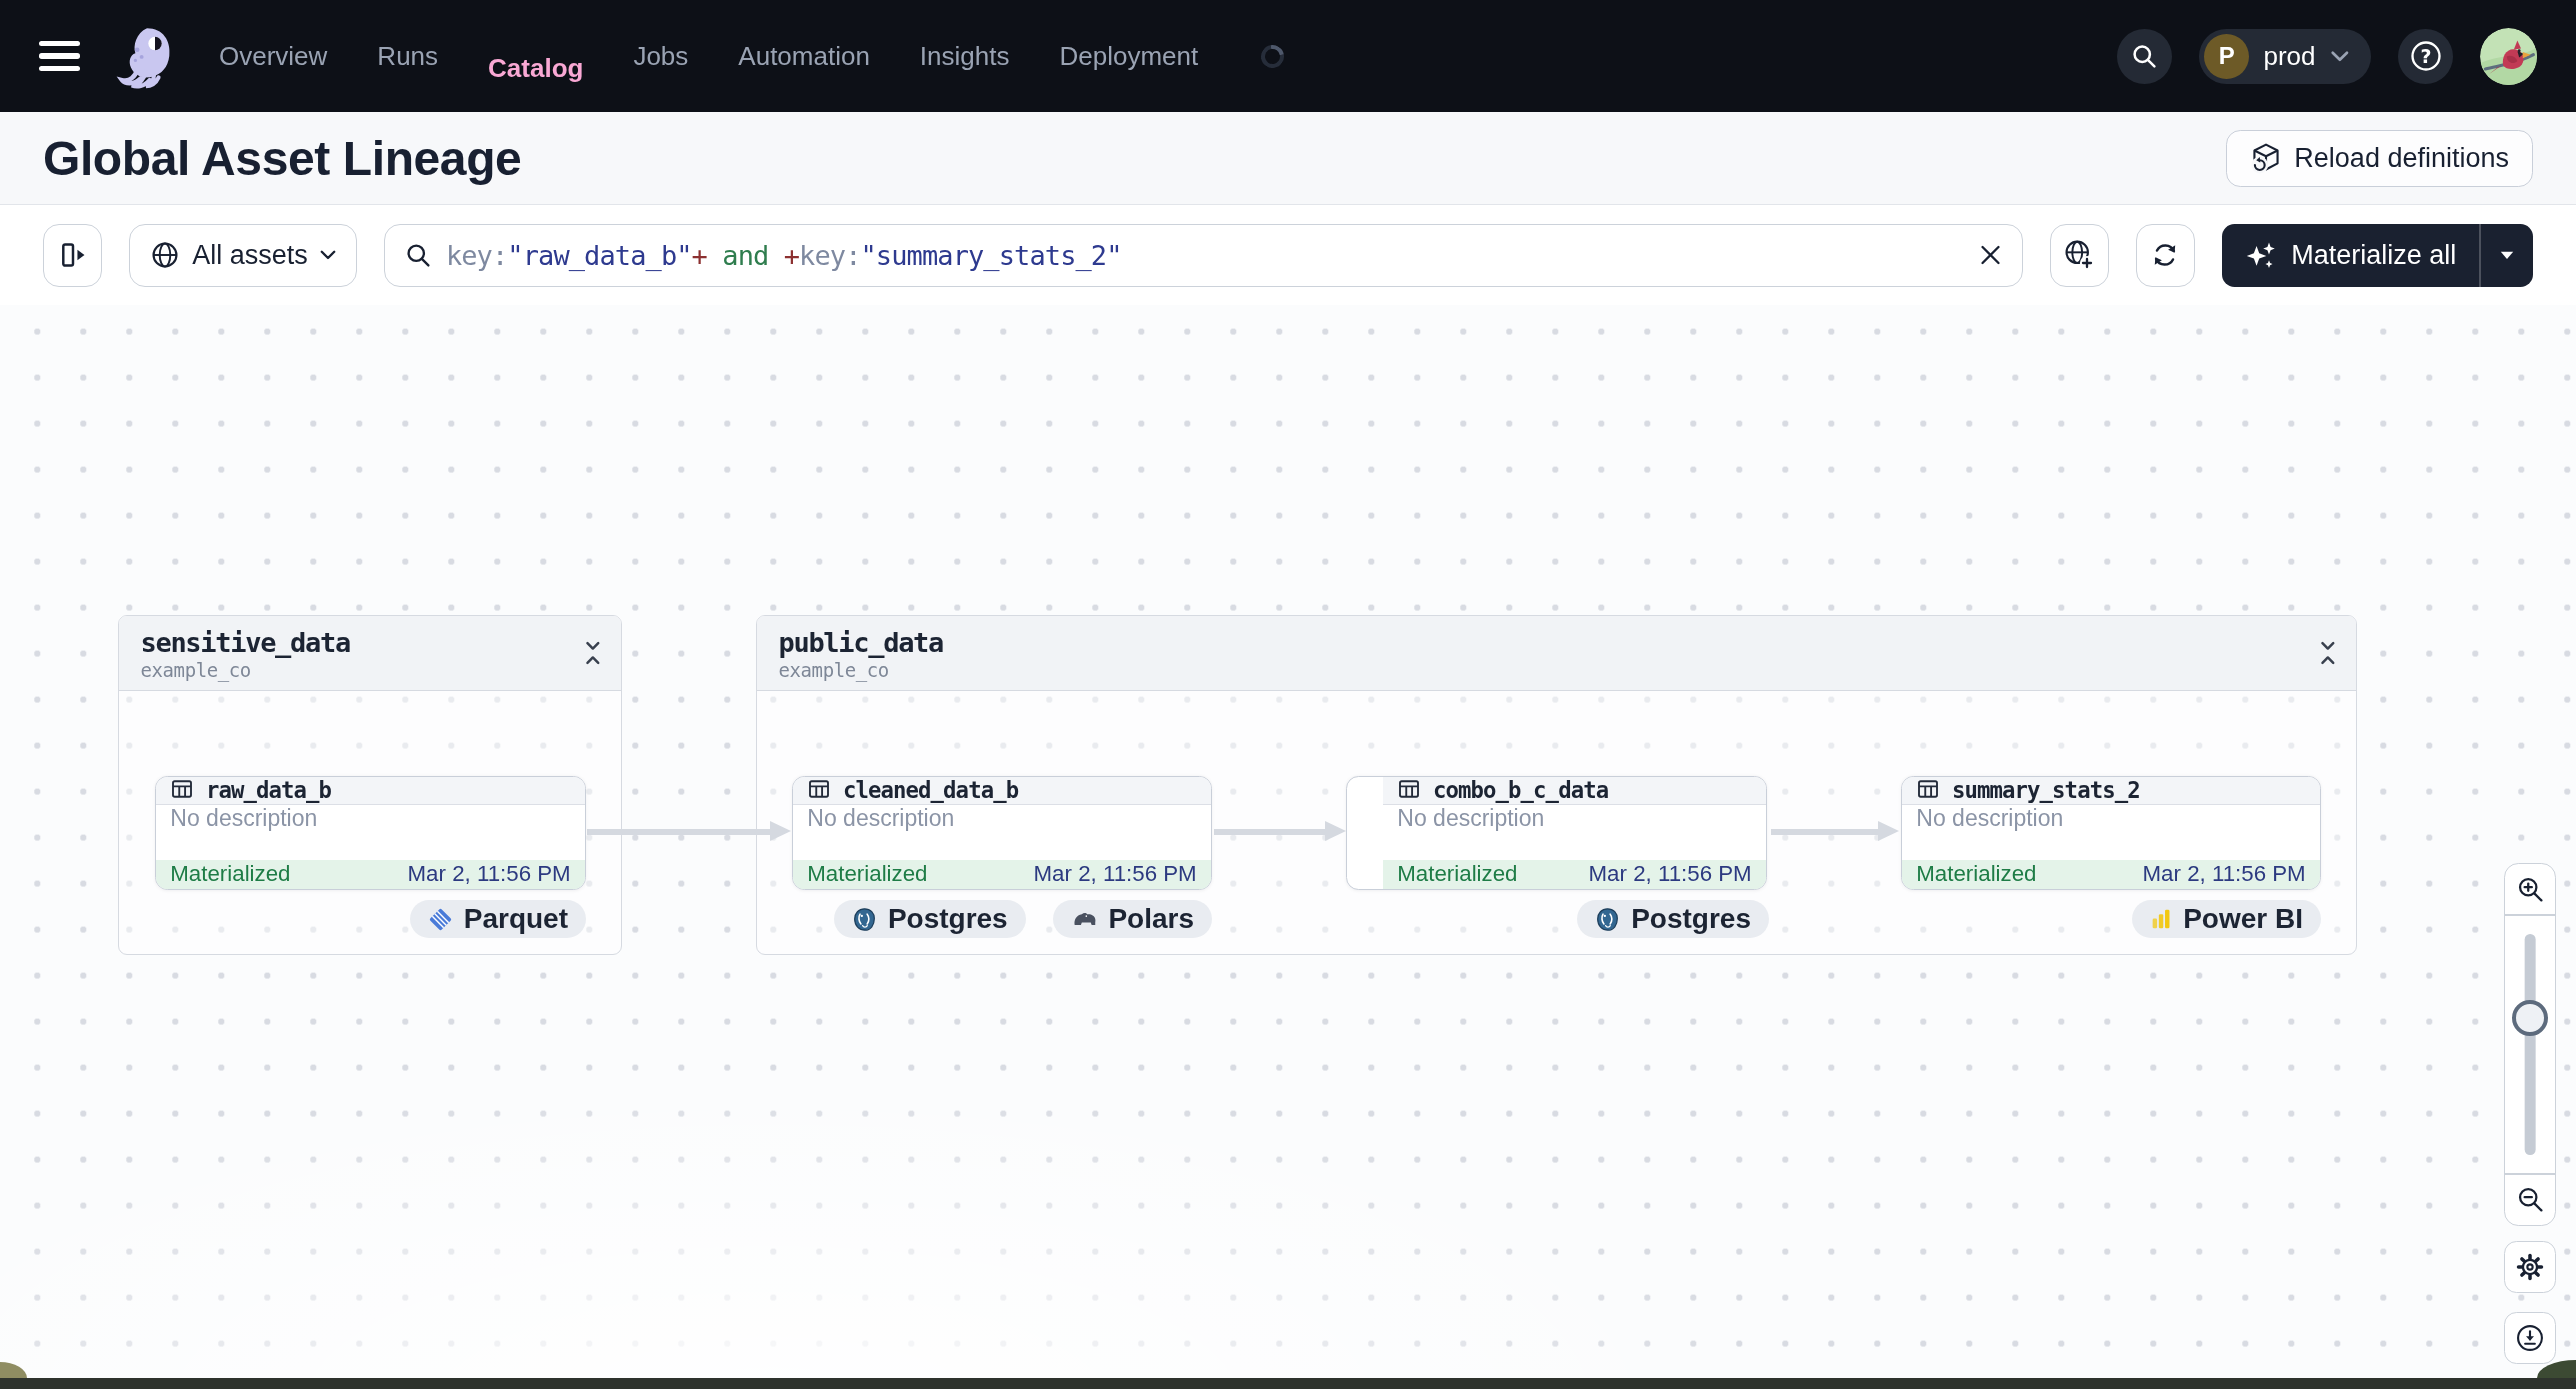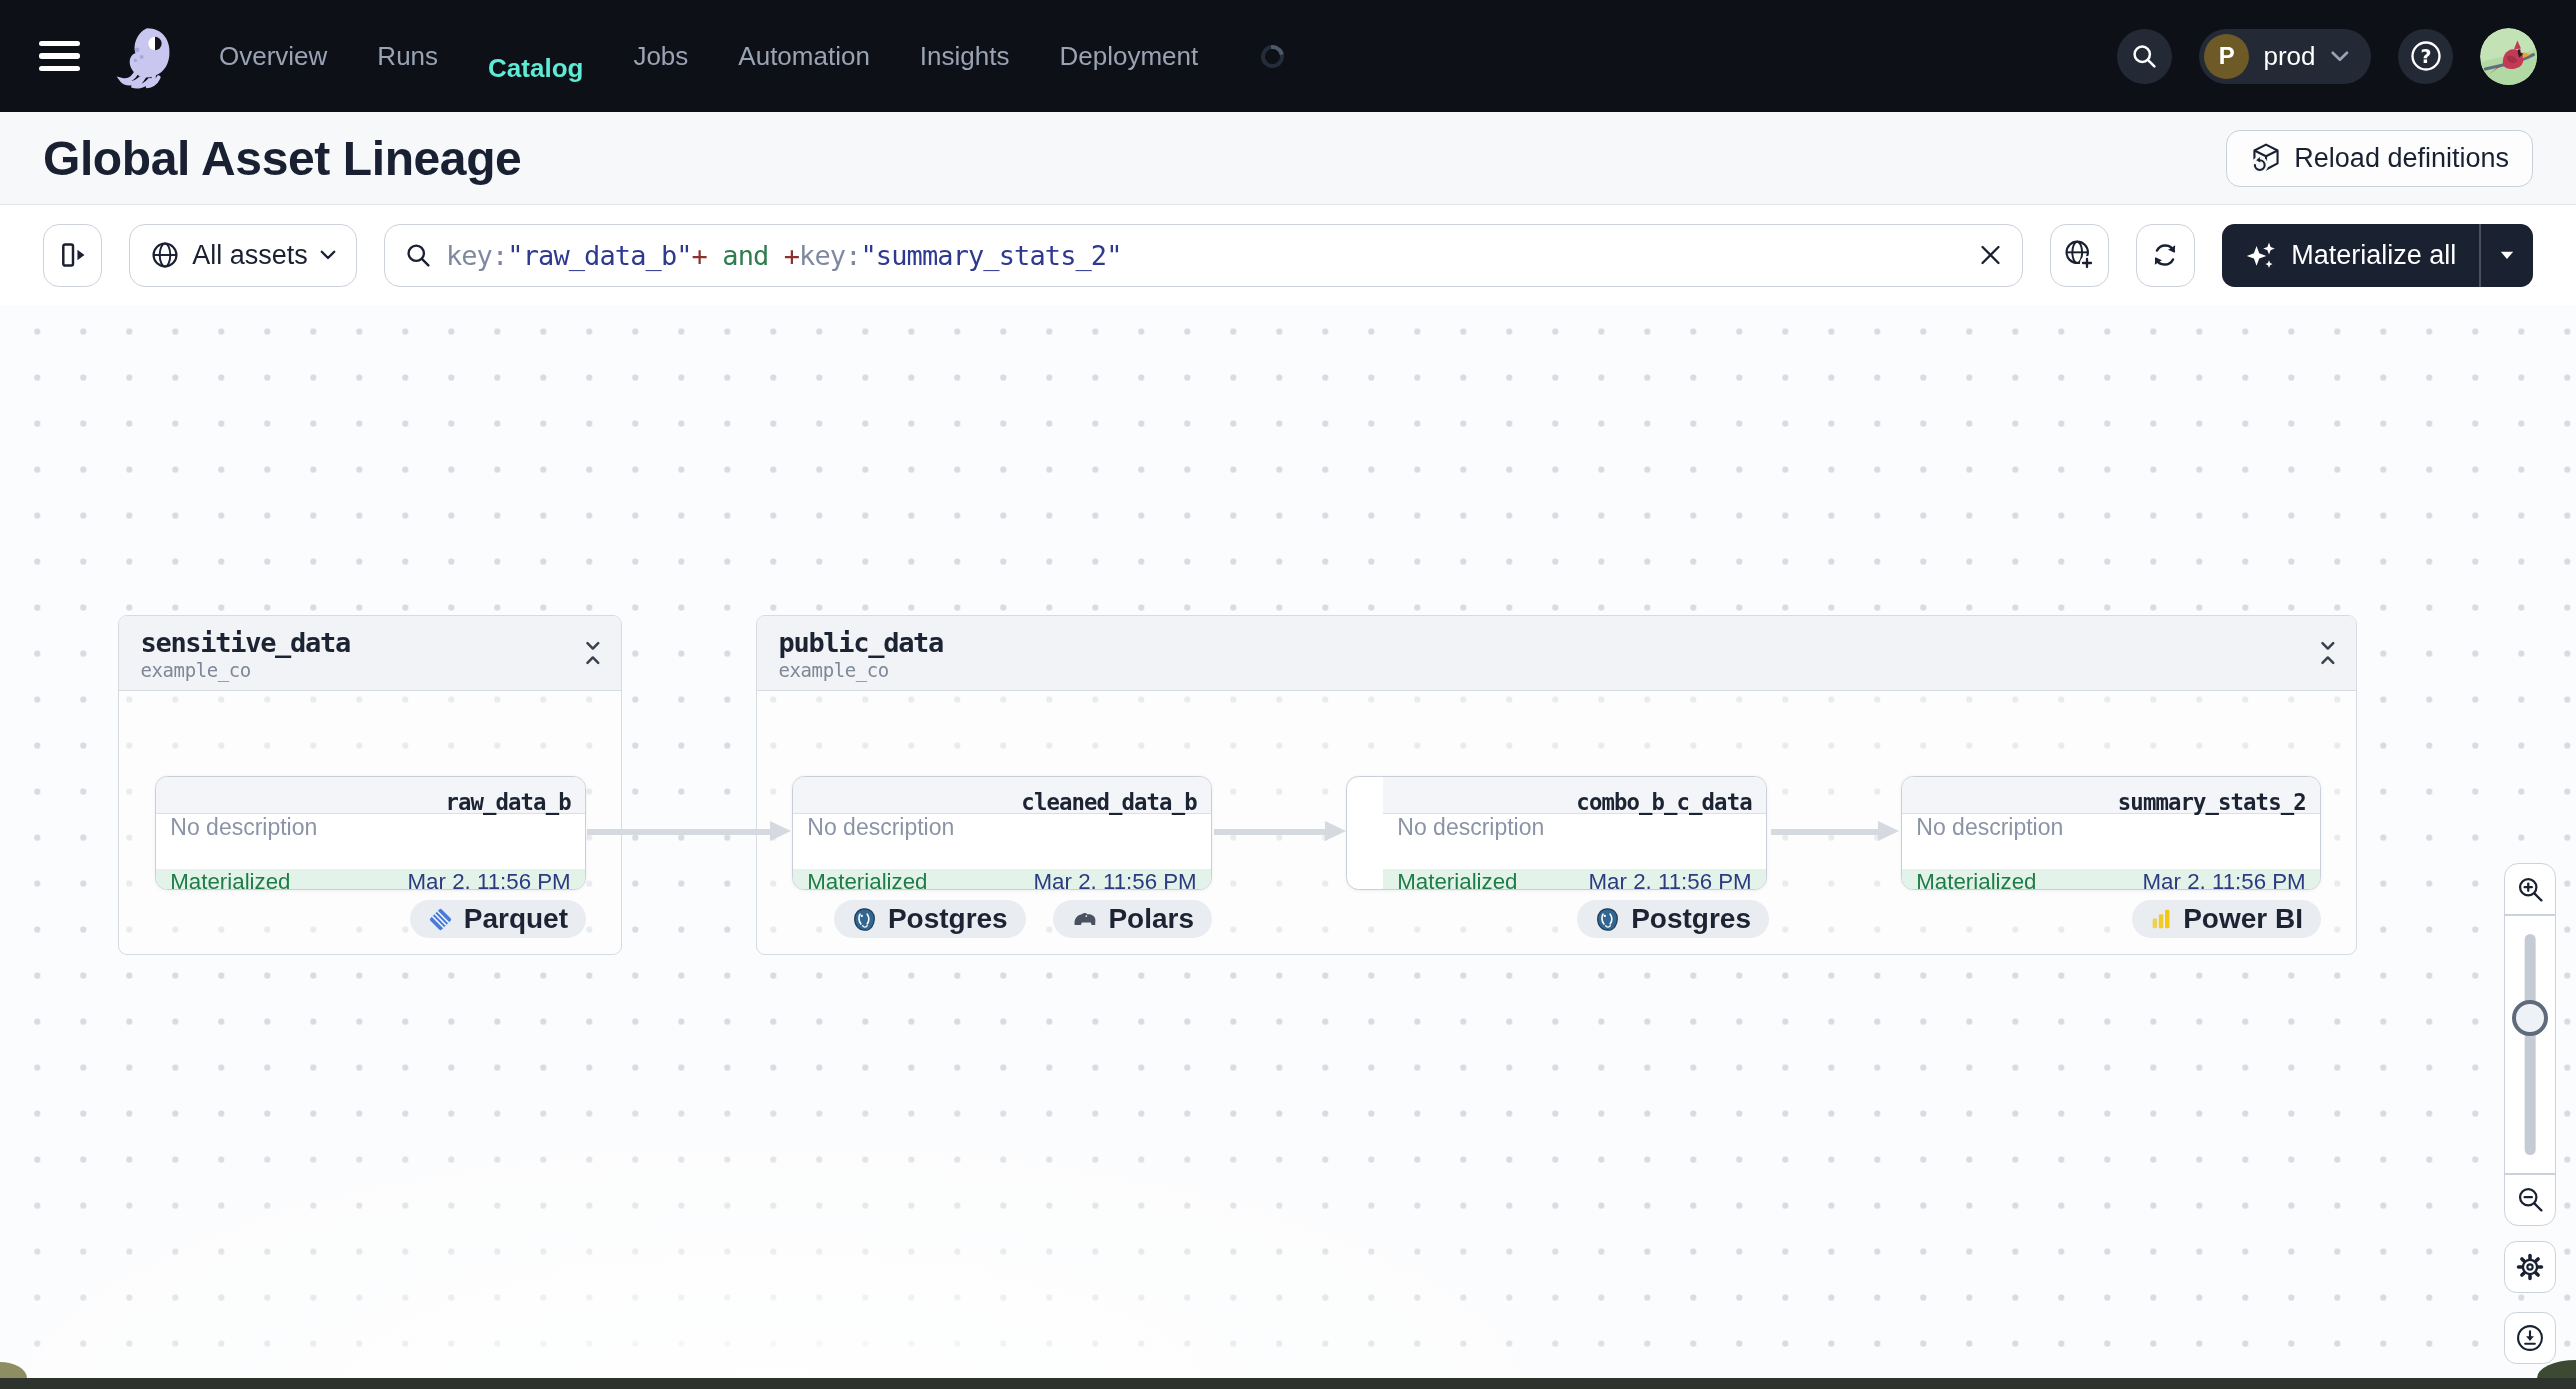--- a/index.html
+++ b/index.html
@@ -6,21 +6,21 @@
   html,body { width:2576px; height:1389px; overflow:hidden; background:#fbfcfd;
               font-family:"Liberation Sans", sans-serif; }
 
   
   .topnav { height:112px; background:#0d1017; display:flex; align-items:center; padding:0 39px; }
   .hamburger { width:41px; display:flex; flex-direction:column; gap:7.2px; cursor:pointer; margin-right:34px; }
   .hamburger div { height:5.4px; background:#fff; border-radius:2.7px; }
   .logo { width:66px; height:66px; margin-right:39px; }
   .navlinks { display:flex; align-items:center; gap:50px; }
   .navlink { font-size:26px; color:#9aa3b3; cursor:pointer; }
-  .navlink.active { color:#5eead4; font-weight:700;margin-top:25px; }
+  .navlink.active { color:#f9a8d4; font-weight:700;margin-top:25px; }
   .nav-spinner { width:23px; height:23px; border:4.5px solid #262d3a; border-top-color:#4e586b;
                  border-radius:50%; transform:rotate(35deg); margin-left:12.5px; }
   .nav-right { margin-left:auto; display:flex; align-items:center; gap:27px; }
   .circle-btn { width:55px; height:55px; border-radius:50%; background:#242a35; display:flex;
                 align-items:center; justify-content:center; cursor:pointer; }
   .ws-pill { height:55px; background:#242a35; border-radius:893px; display:flex; align-items:center;
              gap:14.3px; padding:0 21.5px 0 5.4px; cursor:pointer; }
   .ws-avatar { width:45px; height:45px; border-radius:50%; background:#6d5a27; color:#fff;
                font-size:24px; font-weight:700; display:flex; align-items:center; justify-content:center; }
   .ws-name { color:#fff; font-size:26px; }
@@ -64,21 +64,21 @@
   .group-name { font-family:"DejaVu Sans Mono", monospace; font-weight:700; font-size:27px;
                 color:#1c2433; letter-spacing:-1.3px; }
   .group-repo { font-family:"DejaVu Sans Mono", monospace; font-size:19px; color:#7e8797;
                 letter-spacing:-0.4px; margin-top:1.8px; }
   .collapse-btn { position:absolute; right:18px; top:50%; transform:translateY(-50%); cursor:pointer; display:flex; }
 
   .node { position:absolute; top:471px; height:114px; background:#fff; border:1.8px solid #c9cfd9;
           border-radius:12.5px; box-shadow:0 0.9px 3.6px rgba(16,22,36,.06); display:flex;
           flex-direction:column; overflow:hidden; cursor:pointer; }
   .node-header { height:37px; background:#f3f5f8; border-bottom:0.9px solid #dcdfe6;
-                 display:flex; align-items:flex-end; gap:11.6px; padding:0 14.3px;flex-direction:column; }
+                 display:flex; align-items:flex-start; gap:11.6px; padding:0 14.3px; }
   .node-name { font-family:"DejaVu Sans Mono", monospace; font-weight:700; font-size:22.3px;
                color:#1c2433; letter-spacing:-0.9px; }
   .node-desc { flex:1; display:flex; align-items:center; padding:0 14.3px; font-size:23px; color:#8b94a6; }
   .node-status { height:39px; background:#e4f3e9; display:flex; justify-content:space-between;
                  align-items:center; padding:0 14.3px;margin-top:28px; }
   .status-label { font-size:22.3px; color:#1e7c46; }
   .status-time { font-size:22.3px; color:#2c3a80; }
 
   .badges { position:absolute; top:595px; display:flex; gap:27px; justify-content:flex-end; align-items:center; }
   .badge { height:38px; background:#e9ecf1; border-radius:893px; display:flex; align-items:center;

